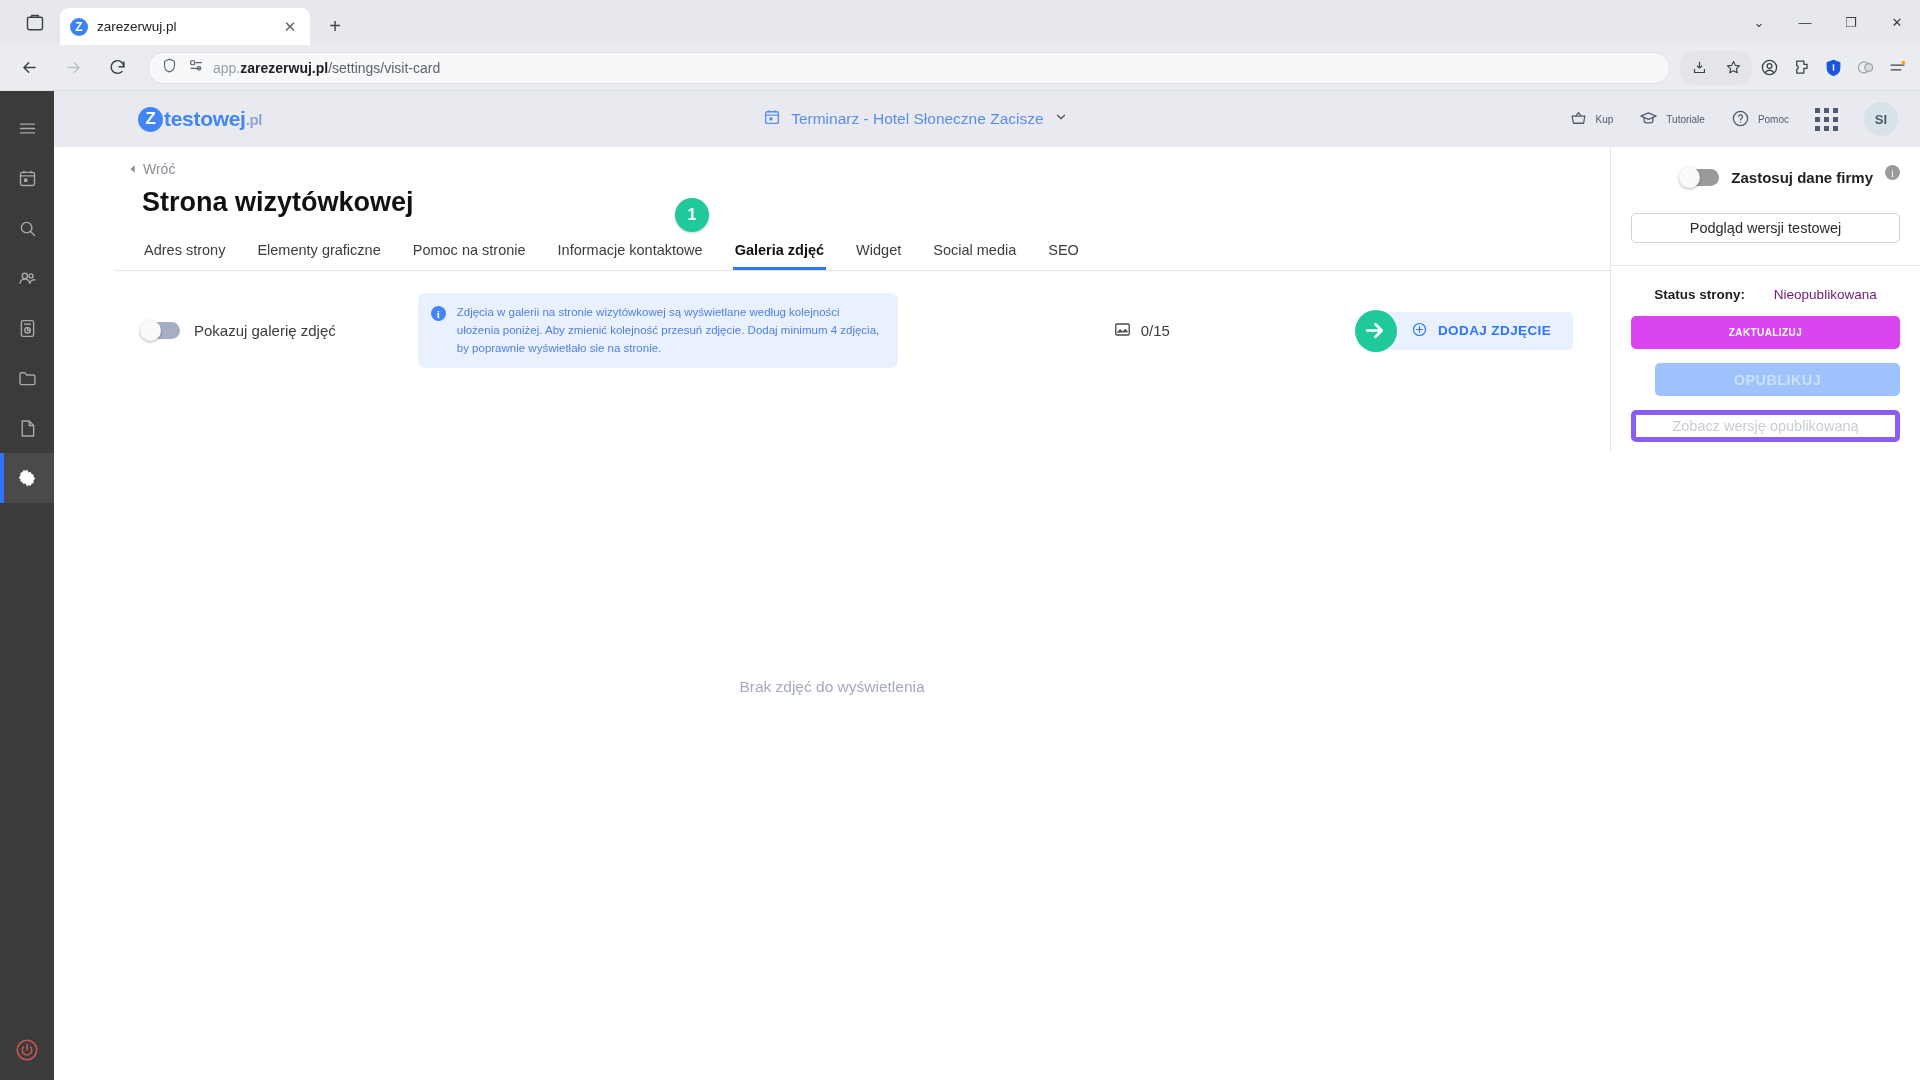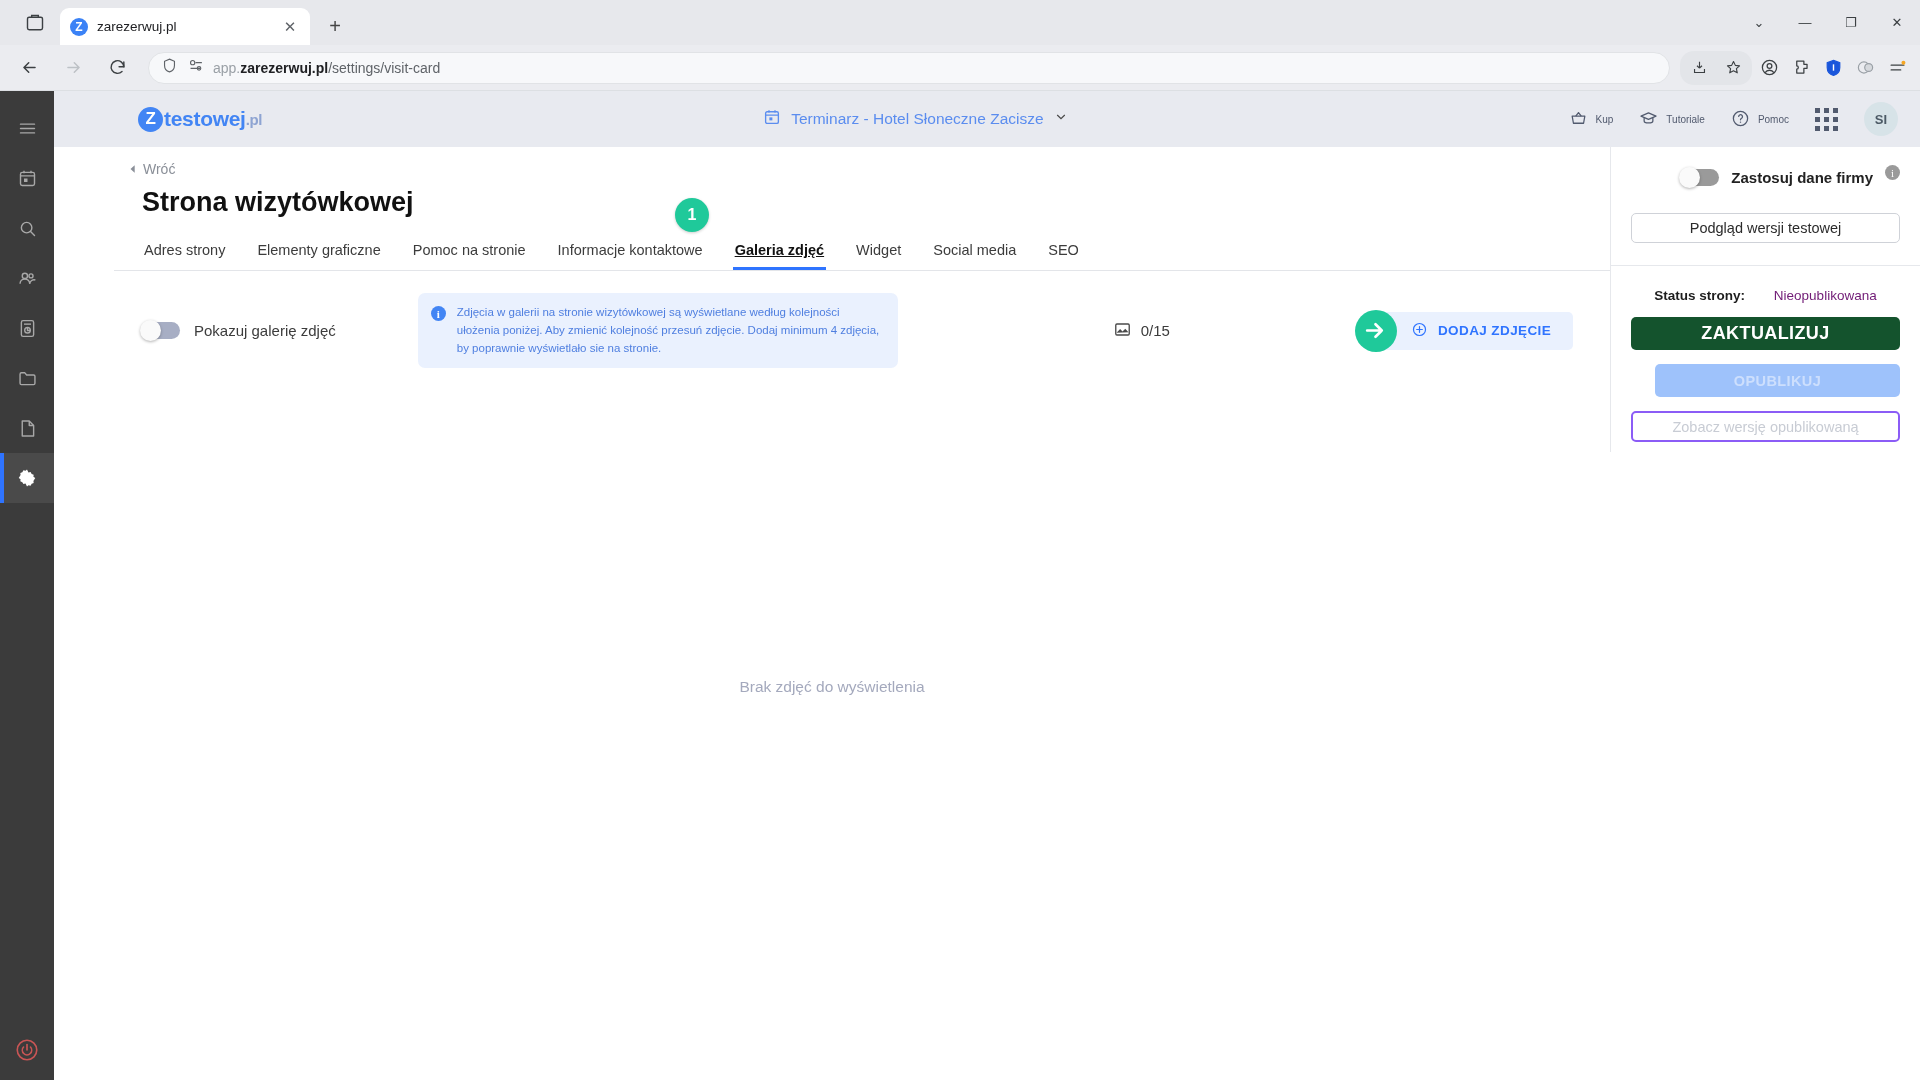--- a/index.html
+++ b/index.html
@@ -106,21 +106,21 @@
   .page-main { flex: 1; display: flex; flex-direction: column; min-width: 0; position: relative; }
 
   .back-link { margin: 14px 16px 0 74px; font-size: 14px; color: #8a8f98; display: flex; align-items: flex-end; gap: 5px; width: fit-content; }
   .page-title { margin: 10px 0 0 88px; font-size: 27px; font-weight: 700; color: #111; }
 
   .tabs-row { display: flex; align-items: flex-end; margin: 18px 0 0 88px; gap: 28px; position: relative; }
   .tab-item {
     font-size: 14.5px; color: #3c3c3c; padding: 6px 2px 12px 2px;
     white-space: nowrap; position: relative;
   }
-  .tab-item.active { font-weight: 700; color: #111; text-decoration: underline; }
+  .tab-item.active { font-weight: 700; color: #111; }
   .tab-item.active::after {
     content: ""; position: absolute; left: 0; right: 0; bottom: 0; height: 3px; background: #2f74ff;
   }
   .tab-badge {
     position: absolute; width: 34px; height: 34px; border-radius: 50%;
     background: #1fc99a; color: #fff; font-size: 16px; font-weight: 600;
     display: flex; align-items: center; justify-content: center;
     left: 533px; top: -38px; box-shadow: 0 1px 3px rgba(0,0,0,.2);
   }
   .tabs-divider { height: 1px; background: #e3e5e9; margin-left: 60px; }
@@ -184,31 +184,31 @@
   .btn-outline {
     height: 38px; border: 1px solid #cfd2d8; border-radius: 5px; background: #fff;
     display: flex; align-items: center; justify-content: center;
     font-size: 14.5px; color: #2b2b2b;
   }
   .panel-divider { height: 1px; background: #e6e8ec; margin: 22px -20px 0 -20px; }
   .status-line { text-align: center; font-size: 13.5px; margin-top: 22px; }
   .status-line b { color: #1d1d1d; }
   .status-line span { color: #701a75; margin-left: 25px; }
   .btn-primary {
-    height: 42px; border-radius: 5px; background: #14532d; color: #fff;
-    display: flex; align-items: center; justify-content: center;
-    font-size: 18px; font-weight: 700; letter-spacing: .4px; margin-top: 14px;
+    height: 42px; border-radius: 5px; background: #d946ef; color: #fff;
+    display: flex; align-items: center; justify-content: center;
+    font-size: 10px; font-weight: 700; letter-spacing: .4px; margin-top: 14px;
   }
   .btn-primary-disabled {
     height: 42px; border-radius: 5px; background: #9ec2fb; color: #cddffd;
     display: flex; align-items: center; justify-content: center;
     font-size: 14.5px; font-weight: 700; letter-spacing: .4px; margin-top: 14px; margin-left: 24px;
   }
   .btn-outline-disabled {
-    height: 38px; border: 2px solid #8b5cf6; border-radius: 5px; background: #fff;
+    height: 38px; border: 5px solid #8b5cf6; border-radius: 5px; background: #fff;
     display: flex; align-items: center; justify-content: center;
     font-size: 14.5px; color: #c8ccd4; margin-top: 14px;
   }
 </style>
 </head>
 <body>
 
 <div class="browser-tabstrip">
   <div class="tabstrip-left-icon">
     <svg width="20" height="20" viewBox="0 0 24 24" fill="none" stroke="#3c4043" stroke-width="1.7">

